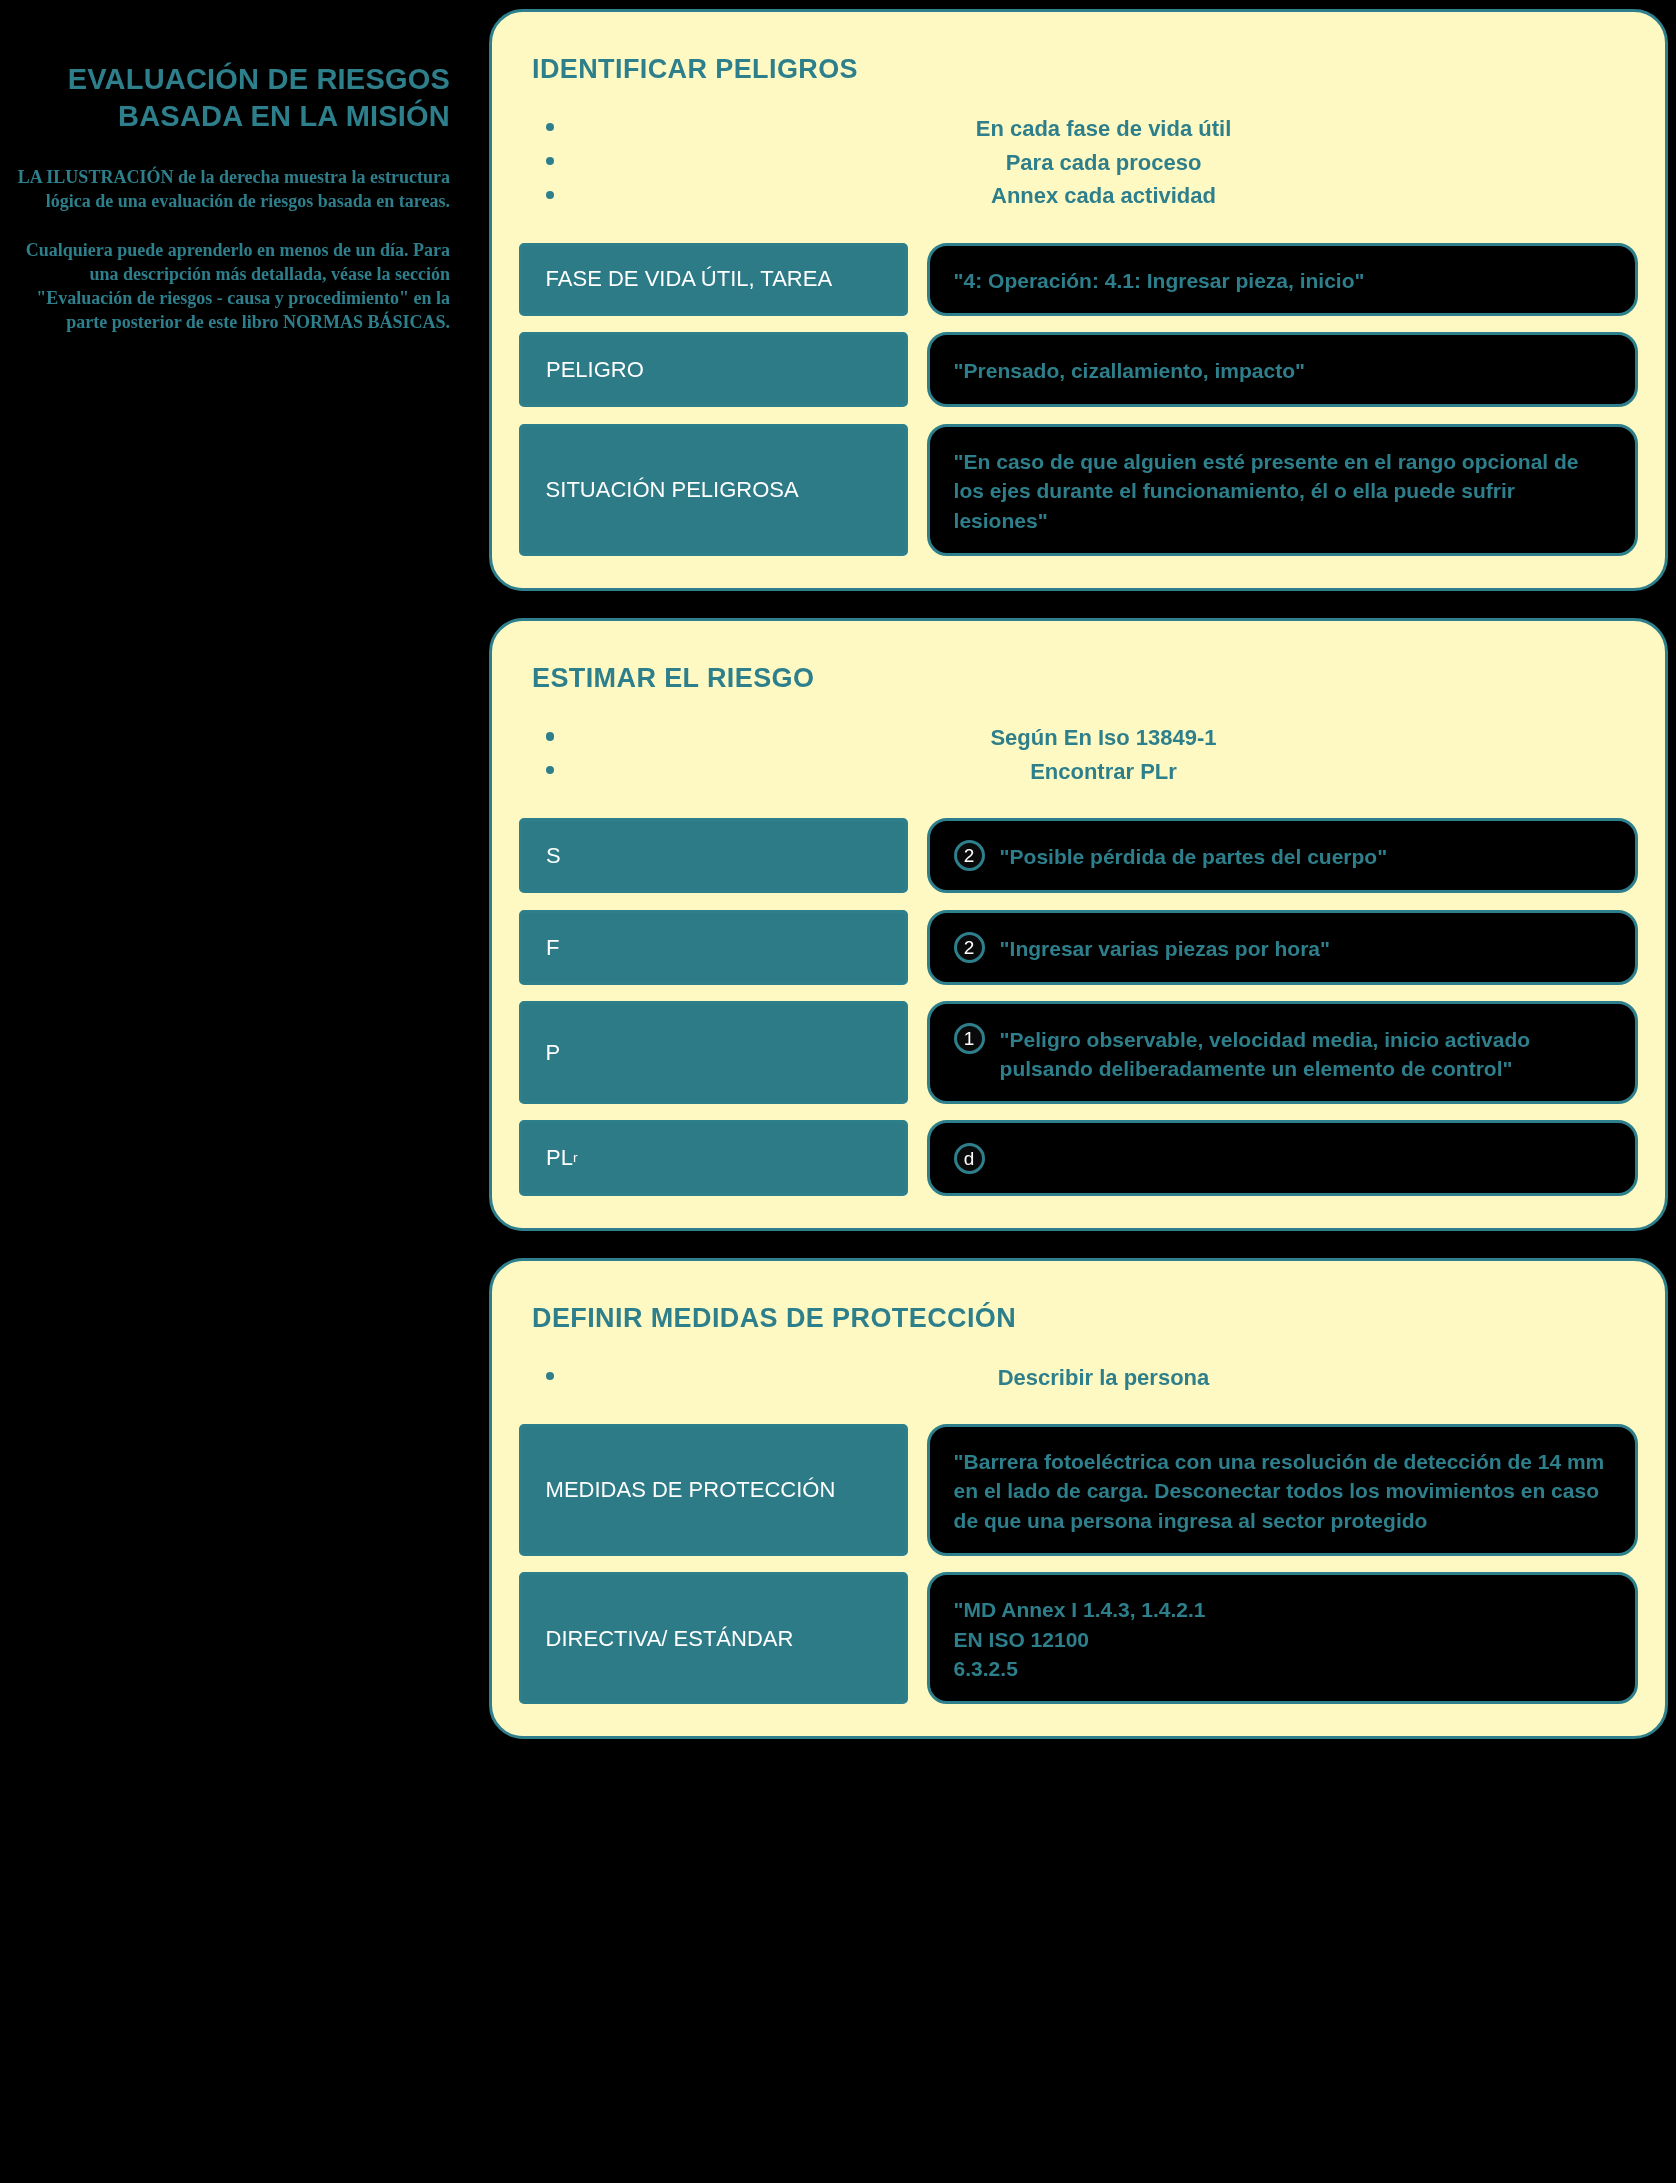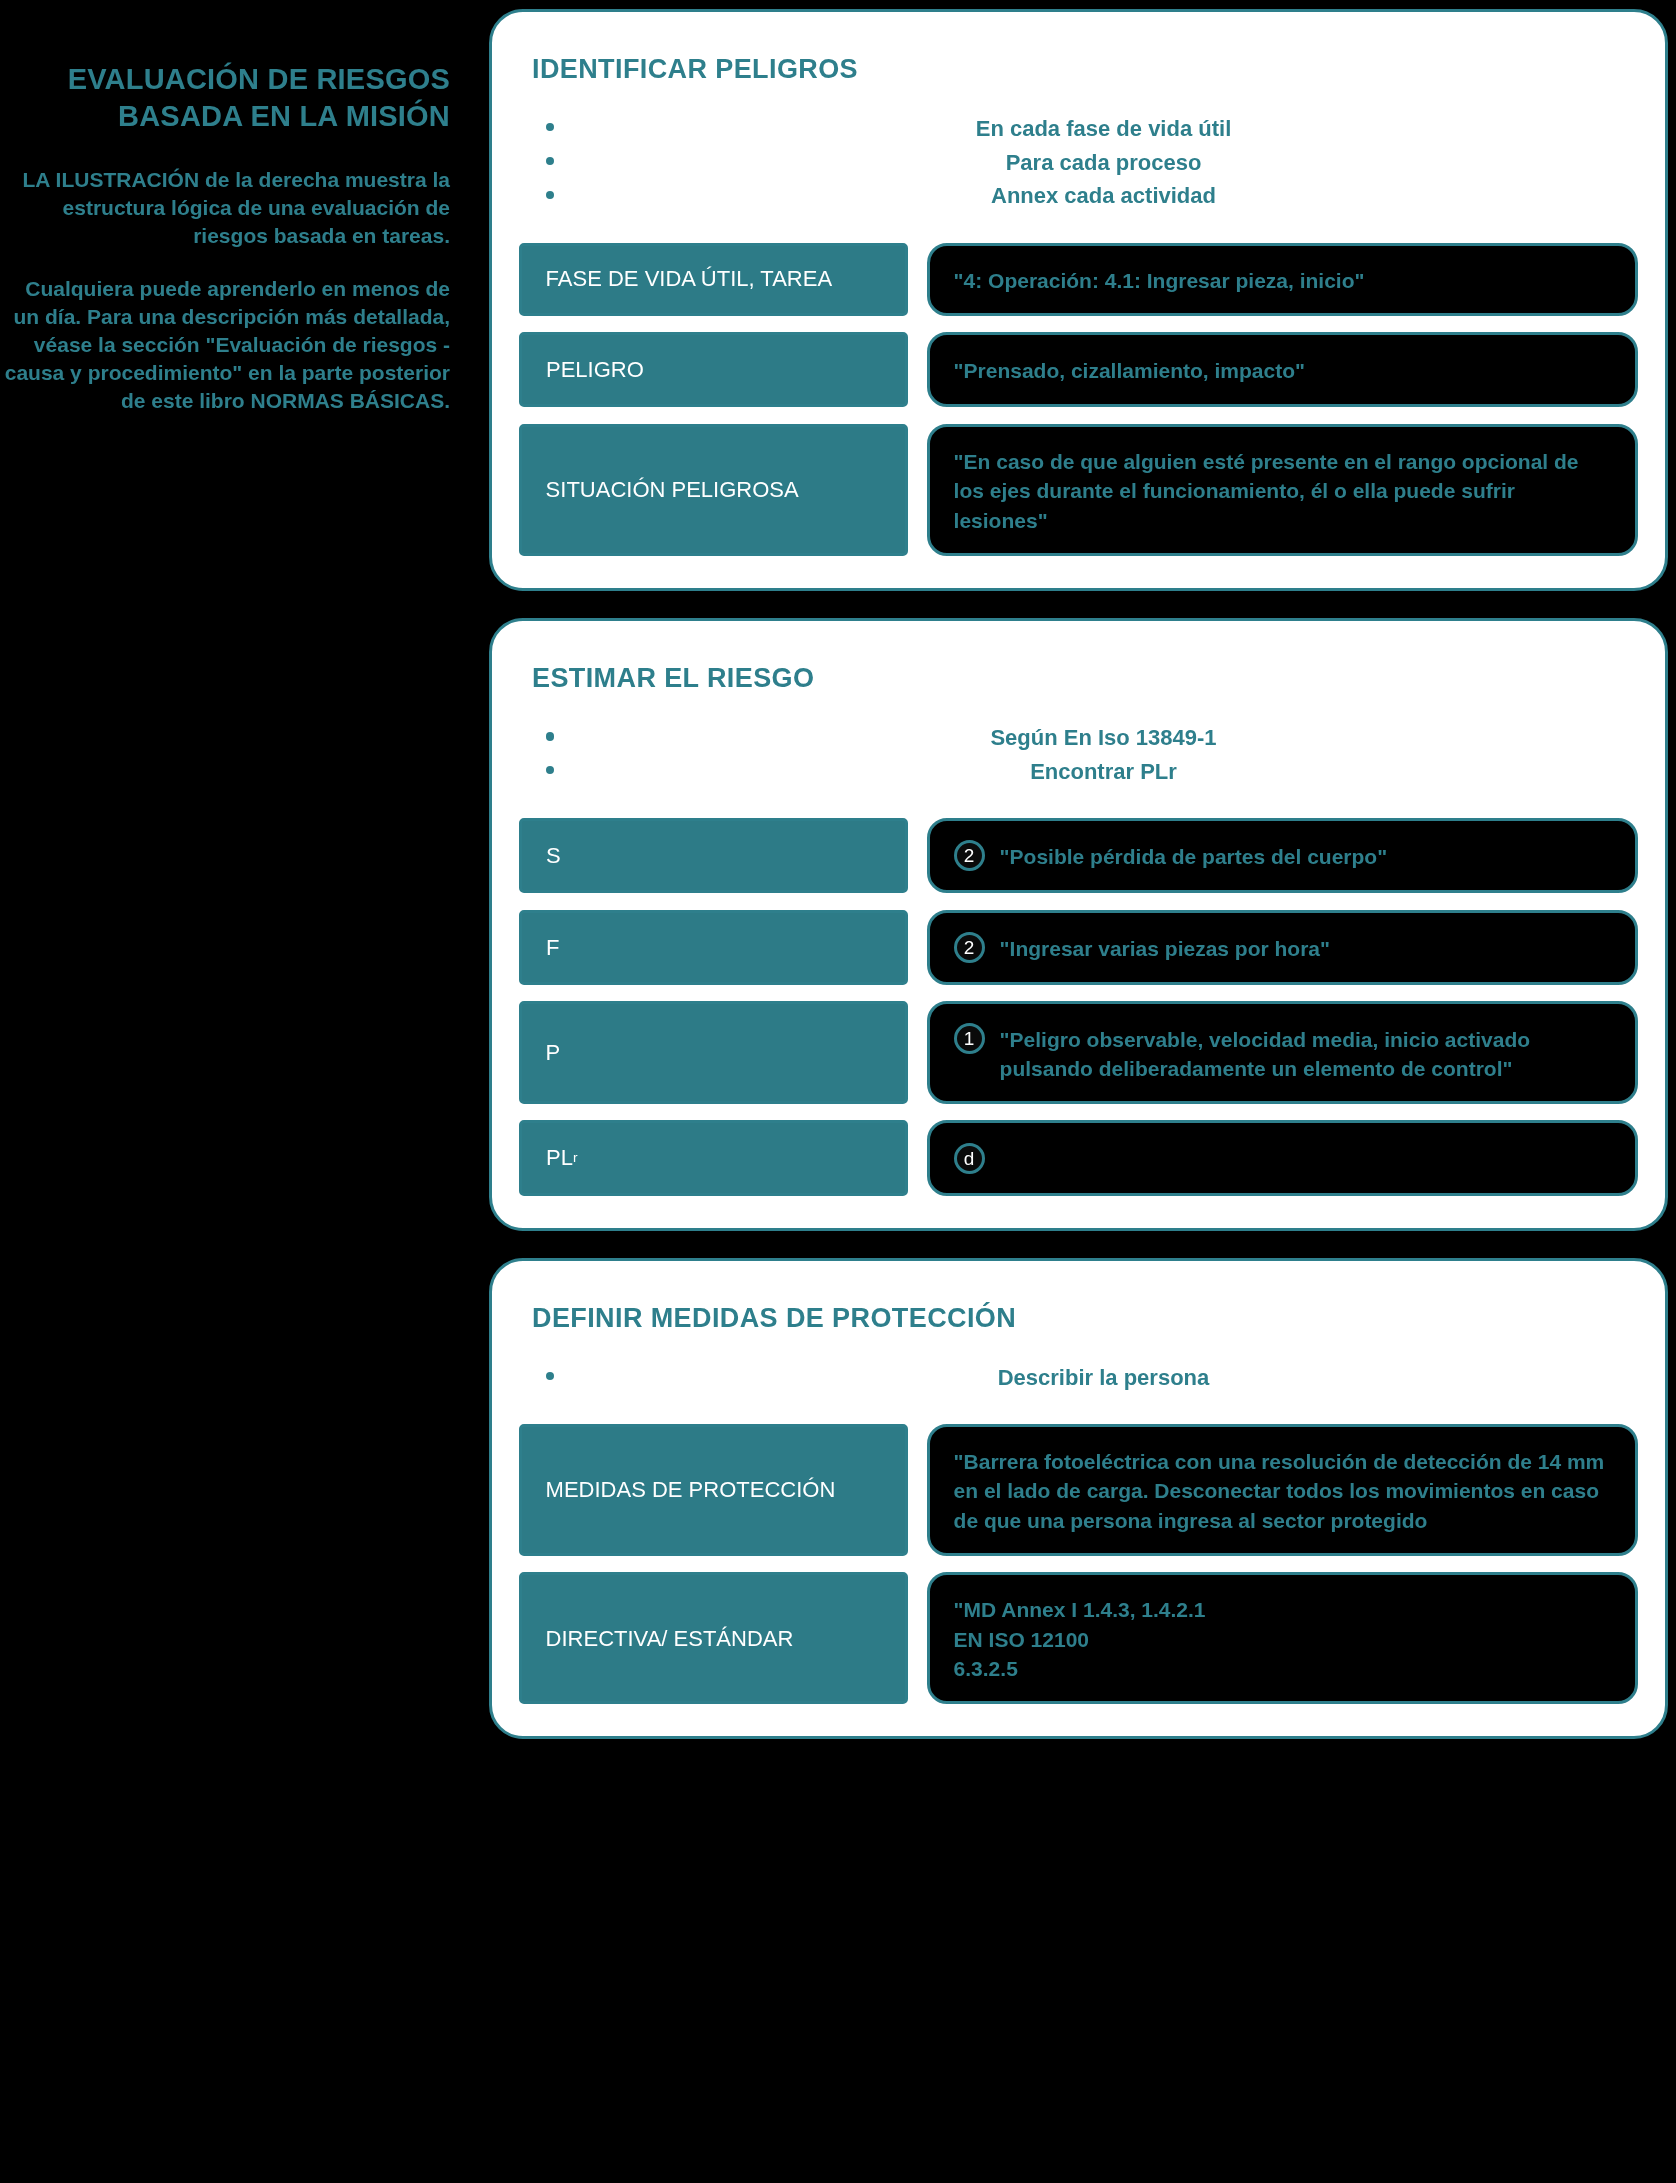--- a/index.html
+++ b/index.html
@@ -27,41 +27,42 @@
   }
   .side-title {
     font-size: 29px;
     font-weight: 700;
     line-height: 1.28;
     letter-spacing: 0.2px;
     color: #2e7f8c;
     margin: 0 0 31px 0;
   }
   .side-para {
-    font-size: 21px;
+    font-size: 18px;
     font-weight: 700;
     line-height: 1.33;
     color: #2e7f8c;
     margin: 0 0 25px 0;
+    font-family: Liberation Serif, serif;
   }
 
   
   #right-column {
     position: absolute;
     left: 489px;
     top: 8.7px;
     width: 1179px;
   }
 
   .panel {
     border: 3.9px solid #2e7f8c;
     border-radius: 34px;
     padding: 42px 27px 32px 27px;
     margin-bottom: 27px;
-    background: #ffffff;
+    background: #fef9c3;
   }
 
   .panel-title {
     font-size: 27px;
     font-weight: 700;
     letter-spacing: 0.4px;
     color: #2e7f8c;
     margin: 0 0 28px 13px;
   }
 

